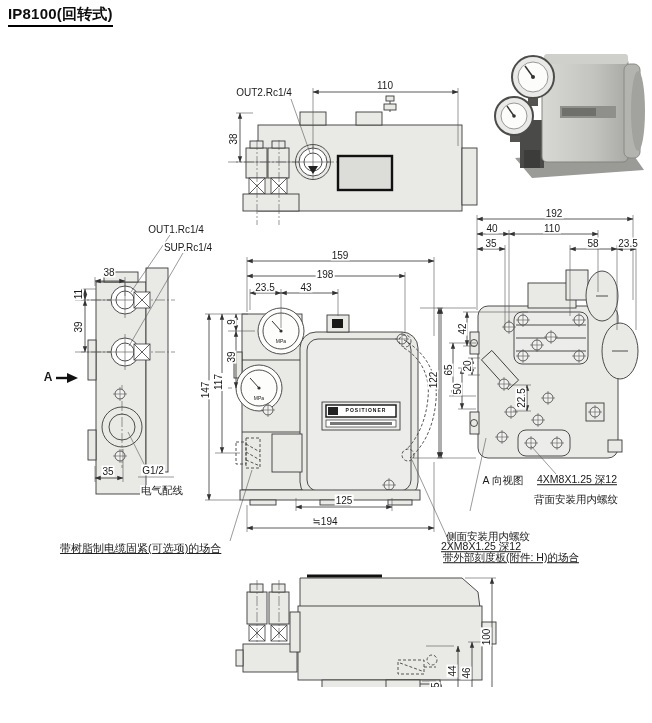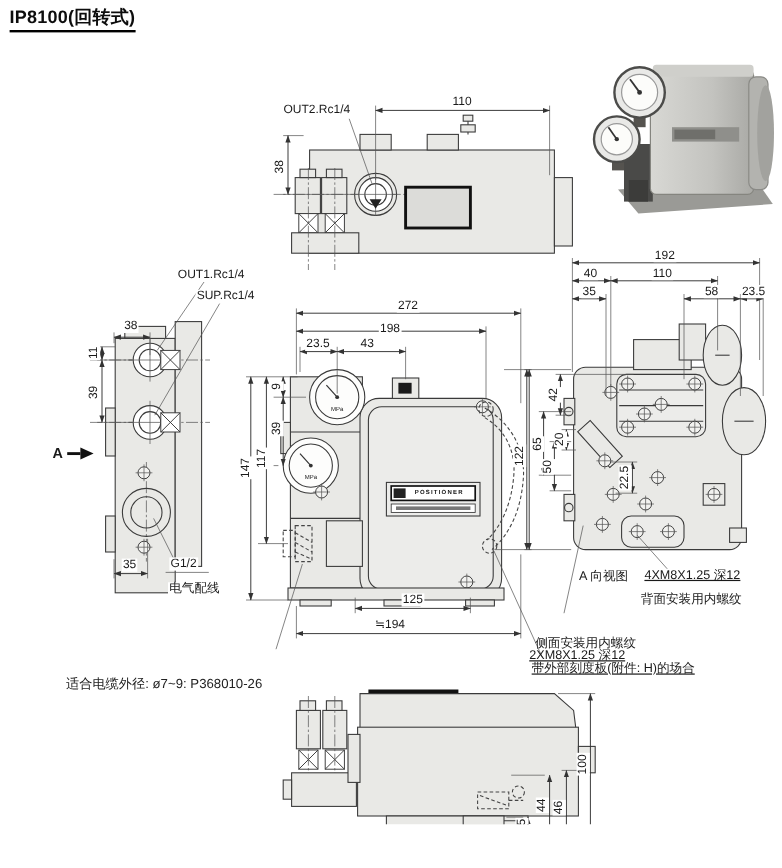--- a/index.html
+++ b/index.html
@@ -357,21 +357,21 @@
 <span class="lbl" style="left:176px;top:229px">OUT1.Rc1/4</span>
 <span class="lbl" style="left:188px;top:247px">SUP.Rc1/4</span>
 <span class="lbl" style="left:109px;top:272px">38</span>
 <span class="lbl rot" style="left:78px;top:294px">11</span>
 <span class="lbl rot" style="left:78px;top:327px">39</span>
 <span class="lbl" style="left:108px;top:471px">35</span>
 <span class="lbl" style="left:153px;top:470px">G1/2</span>
 <span class="lbl cn" style="left:162px;top:491px">电气配线</span>
 <span class="lbl bold nobg" style="left:48px;top:378px;font-size:12px">A</span>
 
-<span class="lbl" style="left:340px;top:255px">272</span>
+<span class="lbl" style="left:340px;top:255px">159</span>
 <span class="lbl" style="left:325px;top:274px">198</span>
 <span class="lbl" style="left:265px;top:287px">23.5</span>
 <span class="lbl" style="left:306px;top:287px">43</span>
 <span class="lbl rot" style="left:231px;top:322px">9</span>
 <span class="lbl rot" style="left:231px;top:357px">39</span>
 <span class="lbl rot" style="left:218px;top:382px">117</span>
 <span class="lbl rot" style="left:205px;top:390px">147</span>
 <span class="lbl tiny" style="left:281px;top:342px">MPa</span>
 <span class="lbl tiny" style="left:259px;top:399px">MPa</span>
 <span class="lbl np" style="left:366px;top:411px">POSITIONER</span>
@@ -390,20 +390,20 @@
 <span class="lbl rot" style="left:448px;top:370px">65</span>
 <span class="lbl rot" style="left:457px;top:389px">50</span>
 <span class="lbl rot" style="left:521px;top:398px">22.5</span>
 <span class="lbl cn nobg" style="left:503px;top:481px">A 向视图</span>
 <span class="lbl cn ul nobg" style="left:577px;top:480px">4XM8X1.25 深12</span>
 <span class="lbl cn nobg" style="left:576px;top:500px">背面安装用内螺纹</span>
 <span class="lbl cn ul nobg" style="left:481px;top:547px">2XM8X1.25 深12</span>
 <span class="lbl cn nobg" style="left:488px;top:537px">侧面安装用内螺纹</span>
 <span class="lbl cn ul nobg" style="left:511px;top:558px">带外部刻度板(附件: H)的场合</span>
 
-<span class="note" style="left:55px;top:562px">适合电缆外径: ø7~9: P368010-26</span>
+<span class="note ul" style="left:60px;top:541px">带树脂制电缆固紧(可选项)的场合</span>
 
 <span class="lbl rot" style="left:486px;top:637px">100</span>
 <span class="lbl rot" style="left:466px;top:673px">46</span>
 <span class="lbl rot" style="left:452px;top:671px">44</span>
 <span class="lbl rot" style="left:435px;top:688px">15</span>
 
 </div>
 
 </body></html>

